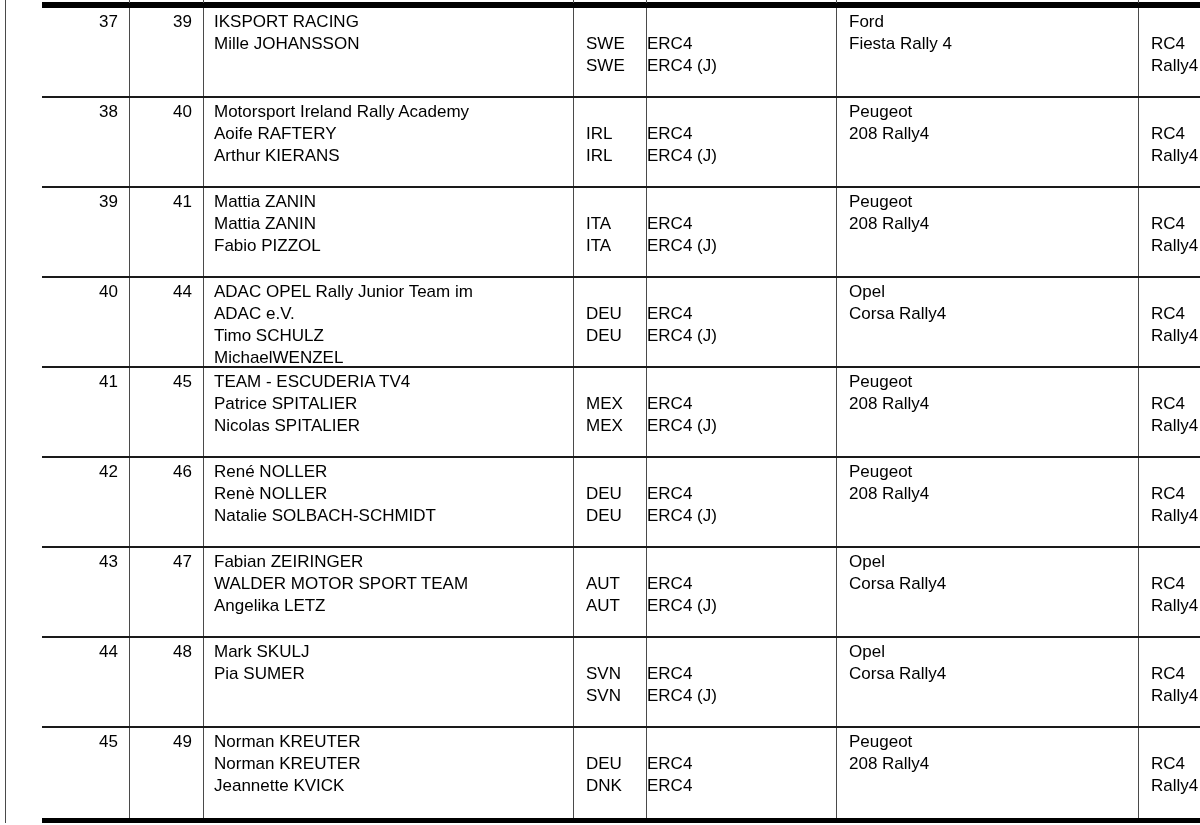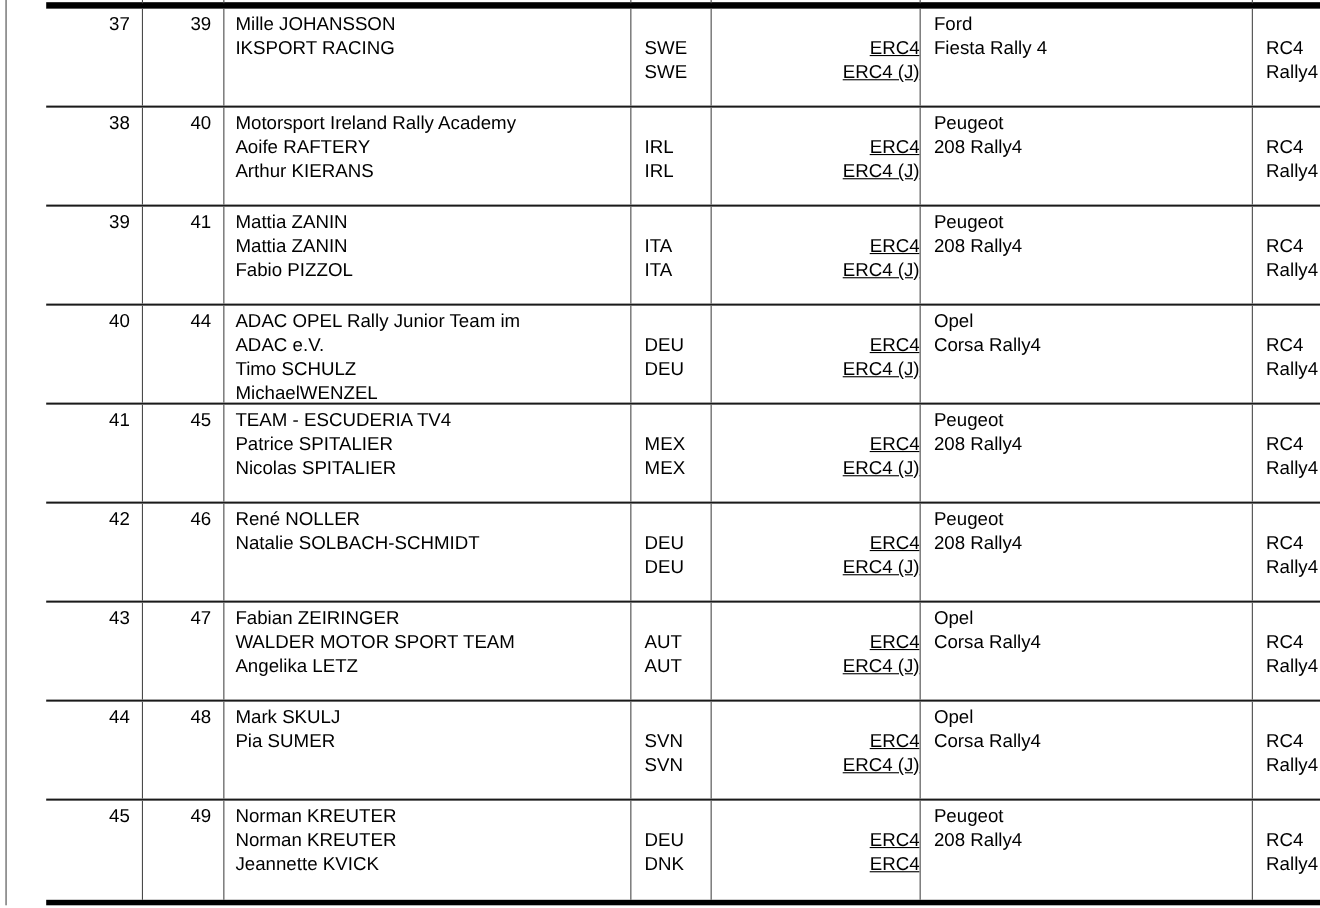--- a/index.html
+++ b/index.html
@@ -43,21 +43,21 @@
     box-sizing: border-box;
     border-right: 1.5px solid #4a4a4a;
     padding-top: 3px;
     overflow: hidden;
   }
   .c:last-child { border-right: none; }
   .c1 { width: 88px;  text-align: right; padding-right: 11px; }
   .c2 { width: 74px;  text-align: right; padding-right: 11px; }
   .c3 { width: 370px; padding-left: 10px; }
   .c4 { width: 73px;  padding-left: 12px; }
-  .c5 { width: 190px; text-align: right; text-decoration: underline; }
+  .c5 { width: 190px; text-align: left; }
   .c6 { width: 302px; padding-left: 12px; }
   .c7 { width: 96px;  padding-left: 12px; }
   .ln {
     height: 22px;
     line-height: 22px;
     font-size: 17px;
     white-space: nowrap;
   }
 </style>
 </head>
@@ -79,22 +79,22 @@
 
   <div id="rows">
   <div class="row">
     <div class="c c1">
       <div class="ln">37</div>
     </div>
     <div class="c c2">
       <div class="ln">39</div>
     </div>
     <div class="c c3">
+      <div class="ln">IKSPORT RACING</div>
       <div class="ln">Mille JOHANSSON</div>
-      <div class="ln">IKSPORT RACING</div>
       <div class="ln"></div>
     </div>
     <div class="c c4">
       <div class="ln"></div>
       <div class="ln">SWE</div>
       <div class="ln">SWE</div>
     </div>
     <div class="c c5">
       <div class="ln"></div>
       <div class="ln">ERC4</div>
@@ -249,20 +249,21 @@
 
   <div class="row">
     <div class="c c1">
       <div class="ln">42</div>
     </div>
     <div class="c c2">
       <div class="ln">46</div>
     </div>
     <div class="c c3">
       <div class="ln">René NOLLER</div>
+      <div class="ln">Renè NOLLER</div>
       <div class="ln">Natalie SOLBACH-SCHMIDT</div>
       <div class="ln"></div>
     </div>
     <div class="c c4">
       <div class="ln"></div>
       <div class="ln">DEU</div>
       <div class="ln">DEU</div>
     </div>
     <div class="c c5">
       <div class="ln"></div>

